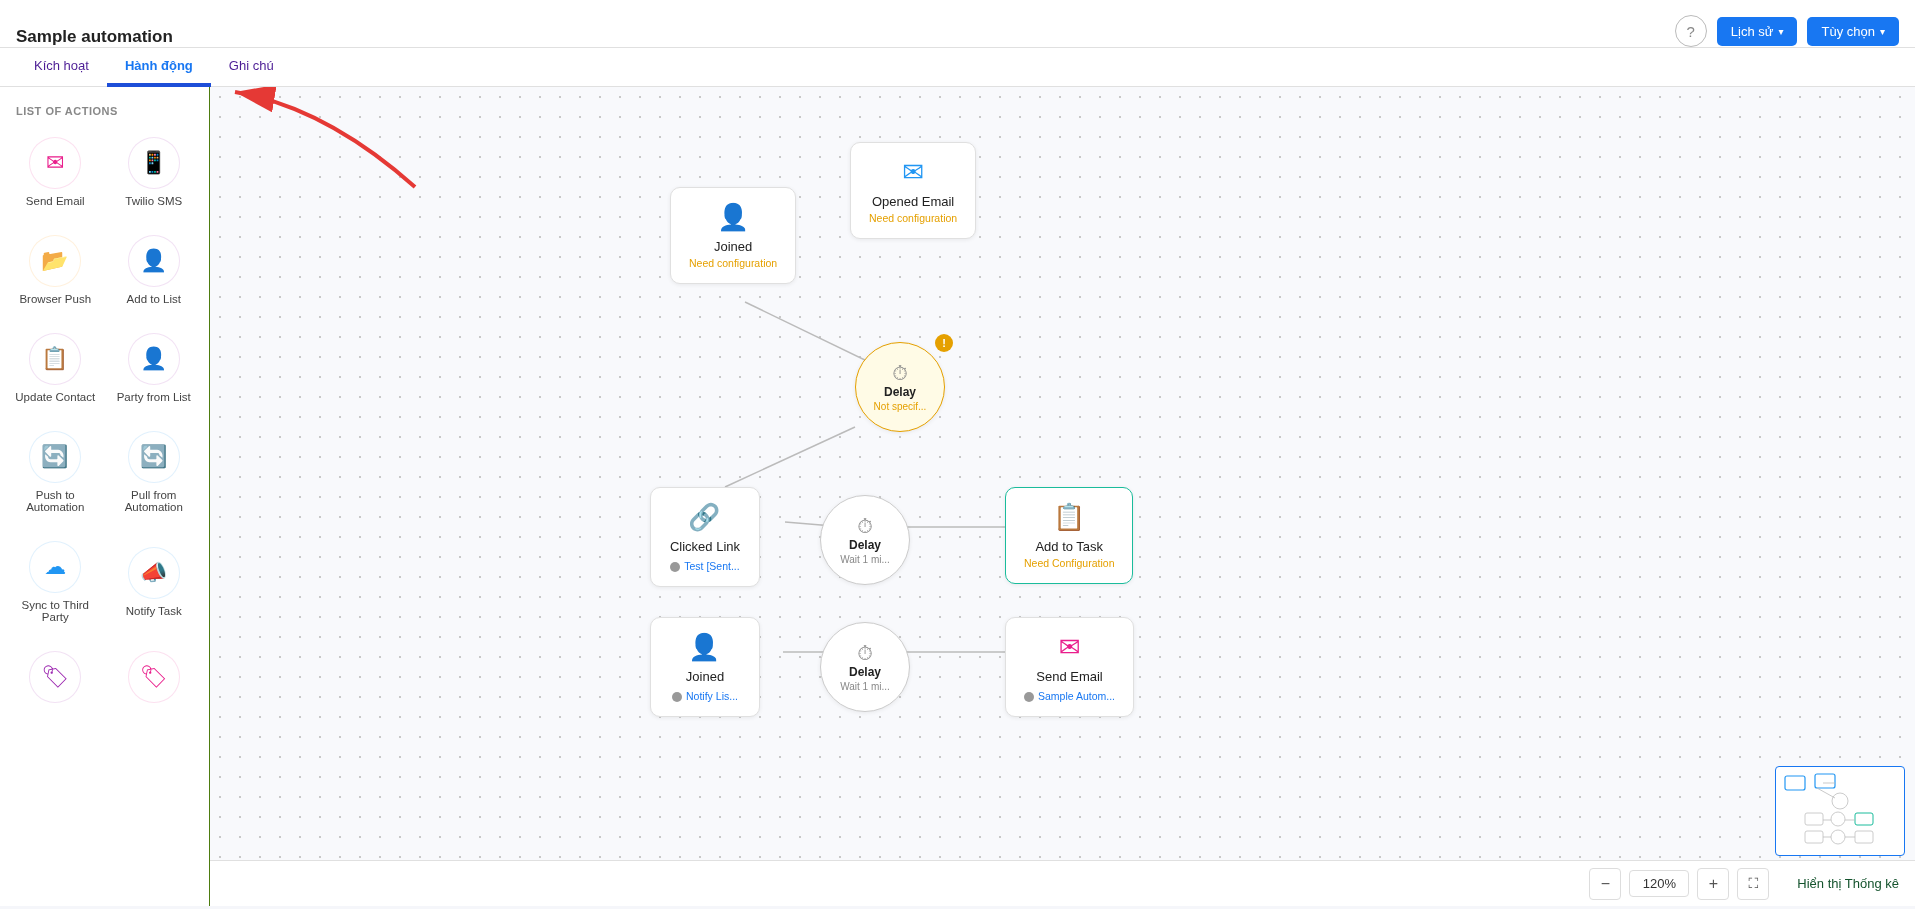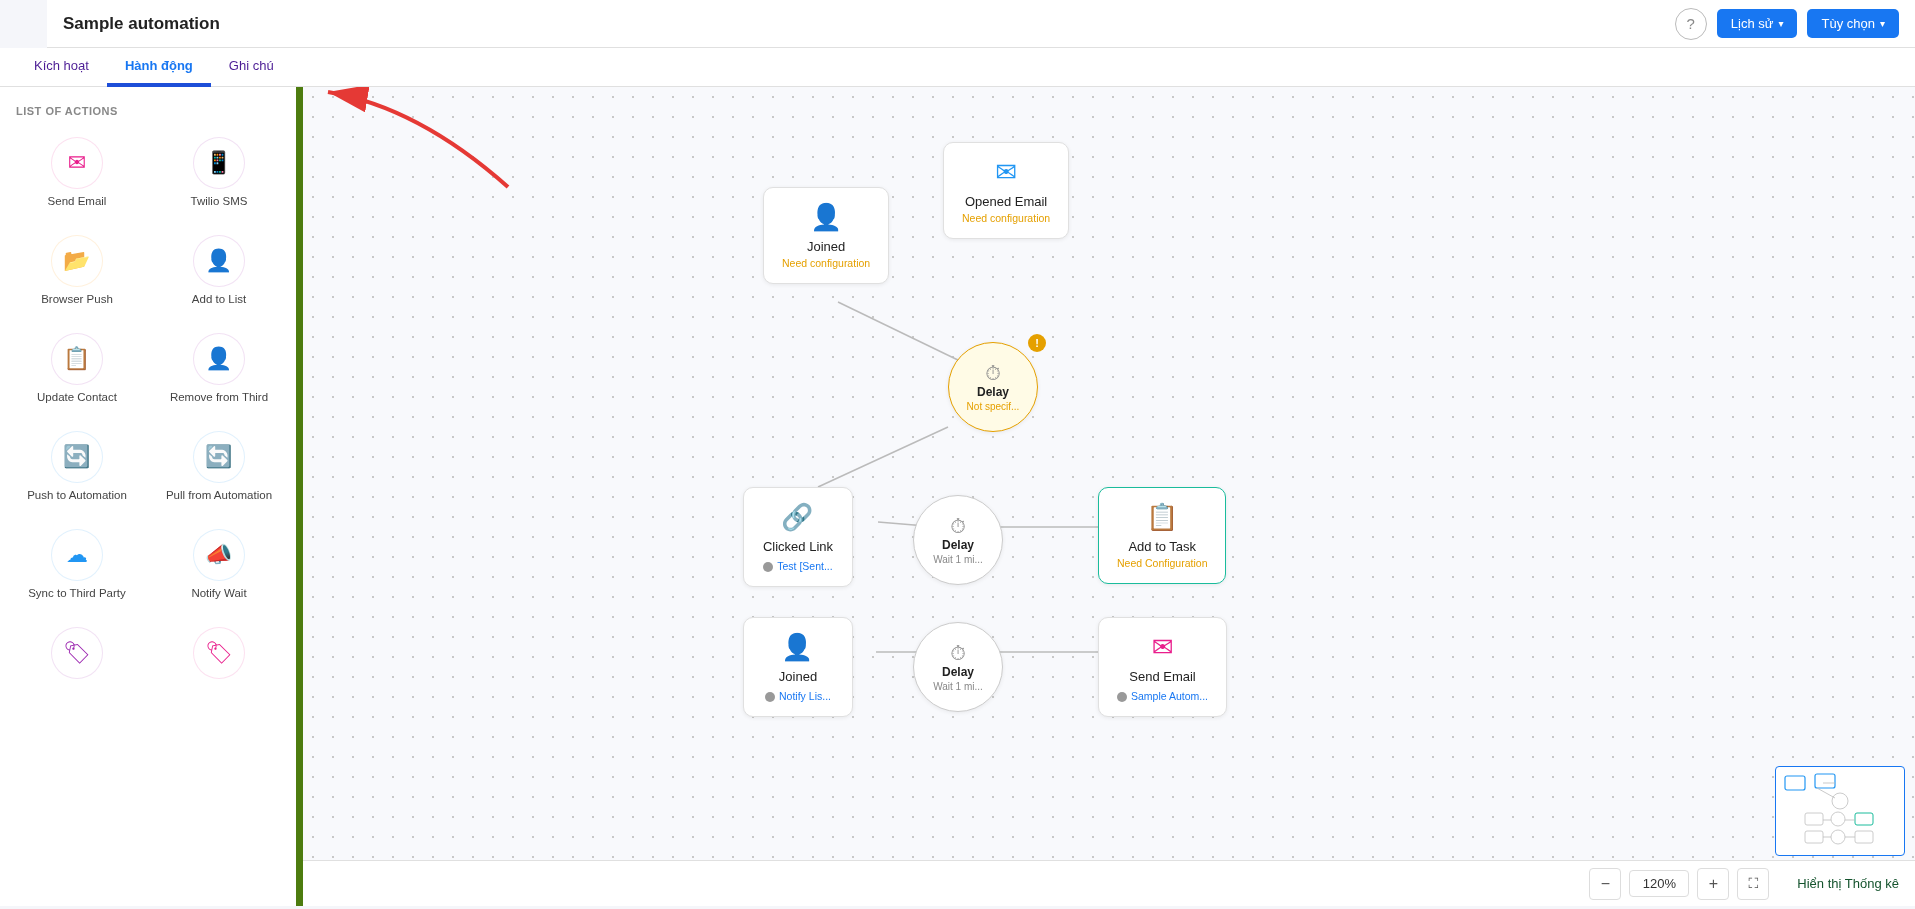--- a/index.html
+++ b/index.html
@@ -1,22 +1,22 @@
 <!DOCTYPE html>
 <html><head>
   <meta charset="utf-8">
   <style>
     * { box-sizing: border-box; margin: 0; padding: 0; }
     body { font-family: 'Segoe UI', Arial, sans-serif; background: #f5f6fa; overflow: hidden; }
 
     
     .topbar {
-      display: flex; align-items: center; justify-content: space-between;
+      display: flex; align-items: flex-end; justify-content: space-between;
       background: #fff; border-bottom: 1px solid #e0e0e0;
-      height: 48px; padding: 0 16px; margin-left: 47px;
+      height: 48px; padding: 0 16px;
     }
     .topbar-title { font-size: 17px; font-weight: 600; color: #222; }
     .topbar-right { display: flex; align-items: center; gap: 10px; }
     .help-btn {
       width: 32px; height: 32px; border-radius: 50%; border: 1.5px solid #bbb;
       background: #fff; display: flex; align-items: center; justify-content: center;
       cursor: pointer; font-size: 15px; color: #888;
     }
     .btn-blue {
       background: #1877f2; color: #fff; border: none; border-radius: 5px;
@@ -33,21 +33,21 @@
       padding: 10px 18px; font-size: 13px; cursor: pointer; color: #4c1d95;
       border-bottom: 2px solid transparent; margin-bottom: -1px;
     }
     .tab.active { color: #1877f2; border-bottom: 4px solid #1d4ed8; font-weight: 600; }
 
     
     .main { display: flex; height: calc(909px - 48px - 42px); }
 
     
     .sidebar {
-      width: 303px; background: #fff; border-right: 7px solid #4d7c0f;
+      width: 210px; background: #fff; border-right: 1px solid #4d7c0f;
       overflow-y: auto; padding: 10px 0;
       flex-shrink: 0;
     }
     .sidebar-section-title {
       font-size: 11px; font-weight: 700; color: #888; padding: 8px 16px 4px;
       text-transform: uppercase; letter-spacing: 0.5px;
     }
     .action-grid {
       display: grid; grid-template-columns: 1fr 1fr;
       padding: 4px 8px; gap: 4px;
@@ -221,21 +221,21 @@
         <div class="action-icon" style="border-color:#9c27b022;">
           <span style="color:#9c27b0; font-size:22px;">📋</span>
         </div>
         <span class="action-label">Update Contact</span>
       </div>
 
       <div class="action-item">
         <div class="action-icon" style="border-color:#9c27b022;">
           <span style="color:#9c27b0; font-size:22px;">👤</span>
         </div>
-        <span class="action-label">Remove from Third</span>
+        <span class="action-label">Party from List</span>
       </div>
 
       <div class="action-item">
         <div class="action-icon" style="border-color:#2196f322;">
           <span style="color:#2196f3; font-size:22px;">🔄</span>
         </div>
         <span class="action-label">Push to Automation</span>
       </div>
 
       <div class="action-item">
@@ -249,21 +249,21 @@
         <div class="action-icon" style="border-color:#2196f322;">
           <span style="color:#2196f3; font-size:22px;">☁</span>
         </div>
         <span class="action-label">Sync to Third Party</span>
       </div>
 
       <div class="action-item">
         <div class="action-icon" style="border-color:#2196f322;">
           <span style="color:#2196f3; font-size:22px;">📣</span>
         </div>
-        <span class="action-label">Notify Wait</span>
+        <span class="action-label">Notify Task</span>
       </div>
 
       <div class="action-item">
         <div class="action-icon" style="border-color:#9c27b022;">
           <span style="color:#9c27b0; font-size:22px;">🏷</span>
         </div>
         <span class="action-label"></span>
       </div>
 
       <div class="action-item">

